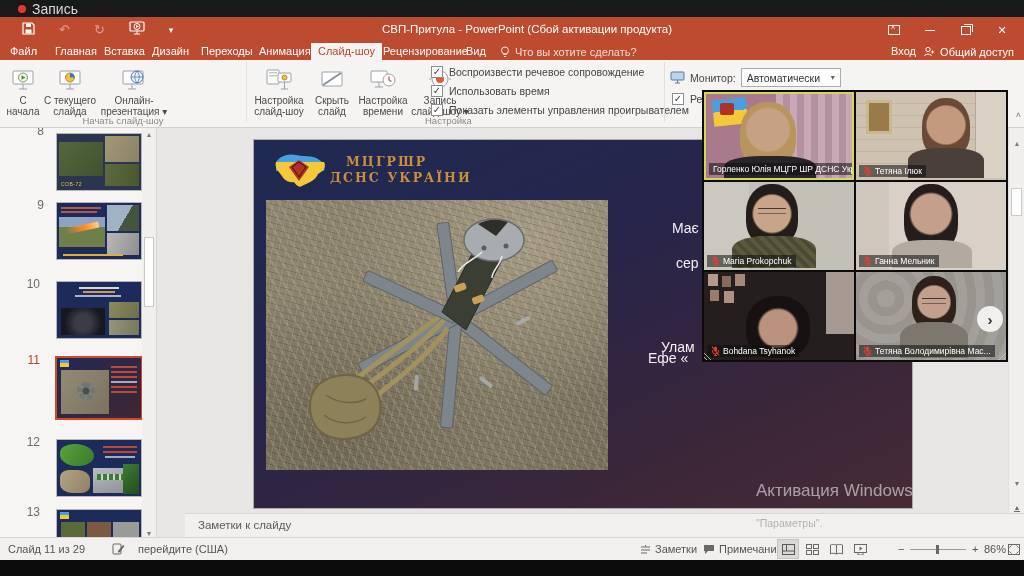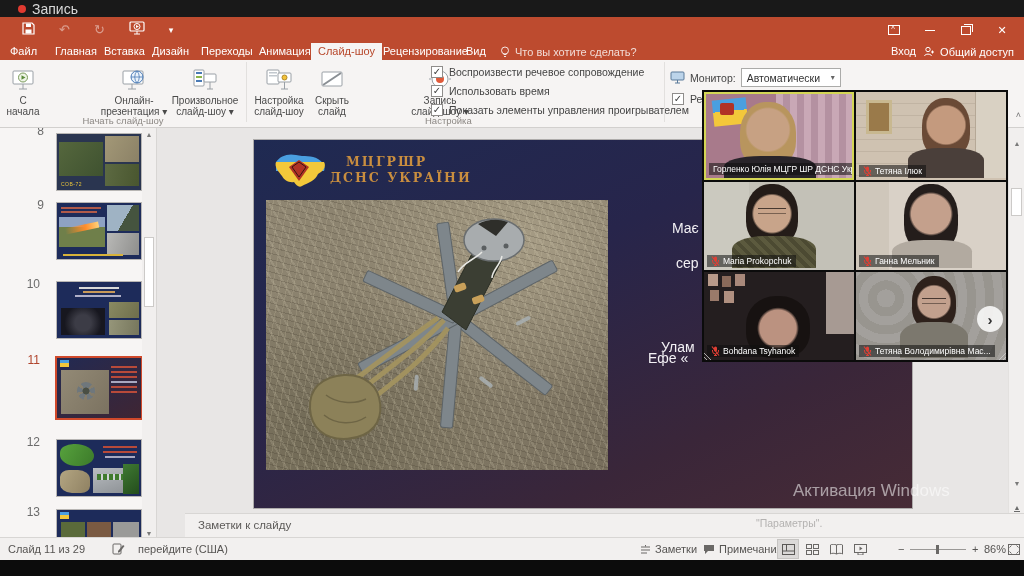--- a/index.html
+++ b/index.html
@@ -71,21 +71,21 @@
       repeating-linear-gradient(15deg,rgba(60,52,40,.22) 0 1px,transparent 1px 6px),
       repeating-linear-gradient(60deg,rgba(230,222,196,.14) 0 2px,transparent 2px 9px),
       radial-gradient(ellipse at 18% 88%,#6e6753 0%,rgba(110,103,83,0) 45%),
       radial-gradient(ellipse at 78% 15%,#a59b84 0%,rgba(165,155,132,0) 50%),
       linear-gradient(120deg,#8f8672 0%,#867d69 55%,#776e5c 100%);}
   .frag{position:absolute;color:#f2f0f4;font-size:14px;white-space:nowrap;}
   .para{position:absolute;left:356px;top:224px;width:294px;text-align:center;color:#f2f0f4;font-size:13.5px;line-height:16px;}
   .misspell{text-decoration:underline;text-decoration-style:wavy;text-decoration-color:#e04b3a;text-decoration-thickness:1px;text-underline-offset:3px;}
 
   
-  .wm1{position:absolute;left:756px;top:481px;font-size:17px;color:rgba(255,255,255,.55);z-index:6;margin-left:37px;}
+  .wm1{position:absolute;left:756px;top:481px;font-size:17px;color:rgba(255,255,255,.55);z-index:6;}
   .wm2{position:absolute;left:756px;top:504px;font-size:10.5px;color:rgba(230,228,230,.45);z-index:6;white-space:nowrap;}
   .wm3{position:absolute;left:756px;top:517px;font-size:10.5px;color:#b4b2b1;z-index:6;}
 
   
   .mscroll{position:absolute;right:0;top:128px;width:16px;height:412px;background:#f1efee;border-left:1px solid #e3e1df;box-sizing:border-box;}
   .mthumb{position:absolute;left:2px;width:11px;background:#fff;border:1px solid #cccac8;box-sizing:border-box;}
   .marrow{position:absolute;left:0;width:16px;text-align:center;font-size:7px;color:#7a7a7a;}
   .navbtn{position:absolute;left:0;width:16px;text-align:center;font-size:7px;color:#6a6a6a;}
   .navbtn .b{display:inline-block;border-bottom:1px solid #6a6a6a;line-height:7px;}
   .navbtn .t{display:inline-block;border-top:1px solid #6a6a6a;line-height:7px;}
@@ -142,20 +142,21 @@
       <span class="qat-glyph dim">↶</span>
       <span class="qat-glyph dim">↻</span>
       <span><svg width="16" height="14" viewBox="0 0 16 14">
             <rect x="1" y="1" width="14" height="9" rx="1" fill="none" stroke="#fff" stroke-width="1.2"></rect>
             <circle cx="8" cy="5.5" r="3" fill="none" stroke="#fff"></circle>
             <path d="M7 4l3 1.5L7 7z" fill="#fff"></path>
             <path d="M5 13h6M8 10v3" stroke="#fff"></path>
           </svg></span>
       <span class="qat-glyph" style="font-size:9px">▾</span>
     </div>
+    <div class="title-text">СВП-Притула - PowerPoint (Сбой активации продукта)</div>
     <div class="win-controls">
       <span class="win-btn">
           <span class="ribopt-box"></span>
         </span>
       <span class="win-btn">
           <span class="mini-line"></span>
         </span>
       <span class="win-btn">
           <span class="restore-box"></span>
         </span>
@@ -196,43 +197,41 @@
       <span class="ric">
           <svg width="26" height="26" viewBox="0 0 26 26">
             <rect x="3" y="4" width="20" height="13" rx="1" fill="#fff" stroke="#9aa0a6"></rect>
             <circle cx="13" cy="10.5" r="4.5" fill="#eef4e6" stroke="#7a9a5a"></circle>
             <path d="M11.5 8.2l4 2.3-4 2.3z" fill="#5a8a3a"></path>
             <path d="M9 22h8M13 17v5" stroke="#9aa0a6" fill="none"></path>
           </svg>
         </span>
       <span>С начала</span>
     </div>
+    <div class="rbtn" style="left:42px;width:56px">
+      <span class="ric">
+          <svg width="26" height="26" viewBox="0 0 26 26">
+            <rect x="3" y="4" width="20" height="13" rx="1" fill="#fff" stroke="#9aa0a6"></rect>
+            <circle cx="13" cy="10.5" r="4.5" fill="#f3c23a" stroke="#b08a2a"></circle>
+            <path d="M13 10.5V6a4.5 4.5 0 0 1 4.5 4.5z" fill="#3a78c2"></path>
+            <path d="M9 22h8M13 17v5" stroke="#9aa0a6" fill="none"></path>
+          </svg>
+        </span>
+      <span>С текущего слайда</span>
+    </div>
     <div class="rbtn" style="left:100px;width:68px">
       <span class="ric">
           <svg width="28" height="26" viewBox="0 0 28 26">
             <rect x="3" y="4" width="20" height="13" rx="1" fill="#fff" stroke="#9aa0a6"></rect>
             <circle cx="17" cy="10" r="6" fill="#eaf2fa" stroke="#4a7ab5"></circle>
             <path d="M11 10h12M17 4a9 9 0 0 1 0 12M17 4a9 9 0 0 0 0 12" fill="none" stroke="#4a7ab5" stroke-width=".8"></path>
             <path d="M8 22h8M12 17v5" stroke="#9aa0a6" fill="none"></path>
           </svg>
         </span>
       <span><span>Онлайн-презентация</span> <span>▾</span></span>
-    </div>
-    <div class="rbtn" style="left:168px;width:74px">
-      <span class="ric">
-          <svg width="26" height="26" viewBox="0 0 26 26">
-            <rect x="2" y="3" width="10" height="16" rx="1" fill="#fff" stroke="#9aa0a6"></rect>
-            <rect x="4" y="5" width="6" height="2" fill="#4a7ab5"></rect>
-            <rect x="4" y="9" width="6" height="2" fill="#8ab54a"></rect>
-            <rect x="4" y="13" width="6" height="2" fill="#4a7ab5"></rect>
-            <rect x="12" y="7" width="12" height="8" rx="1" fill="#fff" stroke="#9aa0a6"></rect>
-            <path d="M15 22h6M18 15v7" stroke="#9aa0a6" fill="none"></path>
-          </svg>
-        </span>
-      <span><span>Произвольное слайд-шоу</span> <span>▾</span></span>
     </div>
     <div class="vsep" style="left:246px"></div>
 
     <div class="rbtn" style="left:250px;width:58px">
       <span class="ric">
           <svg width="28" height="26" viewBox="0 0 28 26">
             <rect x="2" y="3" width="12" height="14" rx="1" fill="#fff" stroke="#9aa0a6"></rect>
             <rect x="4" y="5" width="8" height="1.5" fill="#c2c8ce"></rect>
             <rect x="4" y="8" width="8" height="1.5" fill="#c2c8ce"></rect>
             <rect x="13" y="6" width="13" height="9" rx="1" fill="#fff" stroke="#9aa0a6"></rect>
@@ -243,20 +242,31 @@
       <span>Настройка слайд-шоу</span>
     </div>
     <div class="rbtn" style="left:310px;width:44px">
       <span class="ric">
           <svg width="26" height="26" viewBox="0 0 26 26">
             <rect x="3" y="5" width="20" height="14" rx="1" fill="#fff" stroke="#9aa0a6"></rect>
             <path d="M4 18L22 6" stroke="#8a8f94" stroke-width="2"></path>
           </svg>
         </span>
       <span>Скрыть слайд</span>
+    </div>
+    <div class="rbtn" style="left:356px;width:54px">
+      <span class="ric">
+          <svg width="28" height="26" viewBox="0 0 28 26">
+            <rect x="2" y="4" width="16" height="11" rx="1" fill="#fff" stroke="#9aa0a6"></rect>
+            <path d="M6 20h8M10 15v5" stroke="#9aa0a6" fill="none"></path>
+            <circle cx="20" cy="13" r="6" fill="#fff" stroke="#9aa0a6"></circle>
+            <path d="M20 9.5V13l2.5 1.5" fill="none" stroke="#c05a2a" stroke-width="1.3"></path>
+          </svg>
+        </span>
+      <span>Настройка времени</span>
     </div>
     <div class="rbtn" style="left:410px;width:60px">
       <span class="ric">
           <svg width="26" height="26" viewBox="0 0 26 26">
             <circle cx="13" cy="12" r="8" fill="#fff" stroke="#9aa0a6"></circle>
             <circle cx="13" cy="12" r="4" fill="#e05a3a"></circle>
             <path d="M13 2v3M13 19v3M4 12H2M24 12h-2" stroke="#9aa0a6"></path>
           </svg>
         </span>
       <span><span>Запись слайд-шоу</span> <span>▾</span></span>

